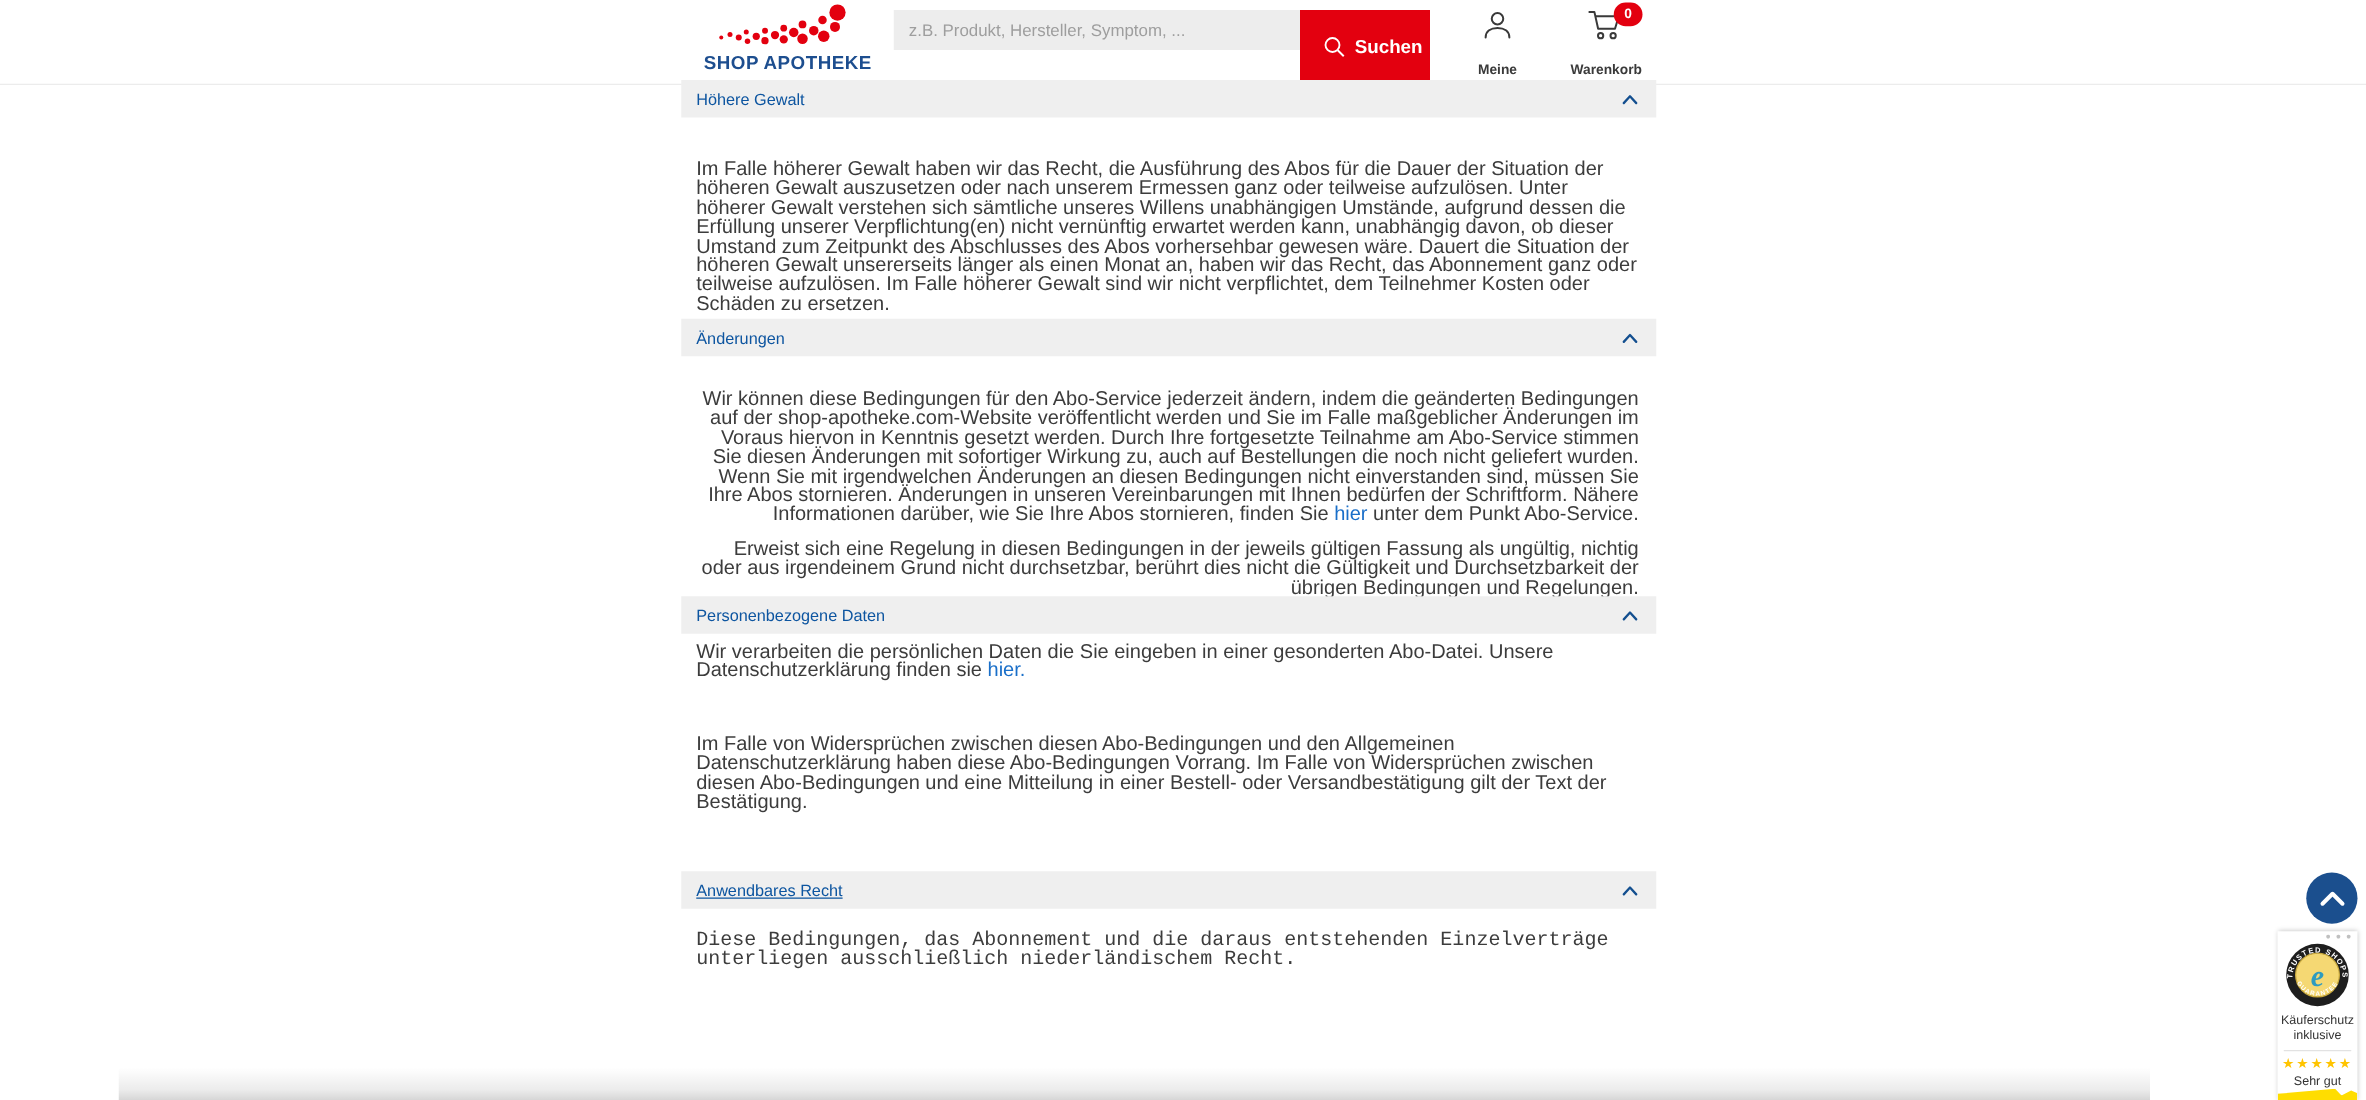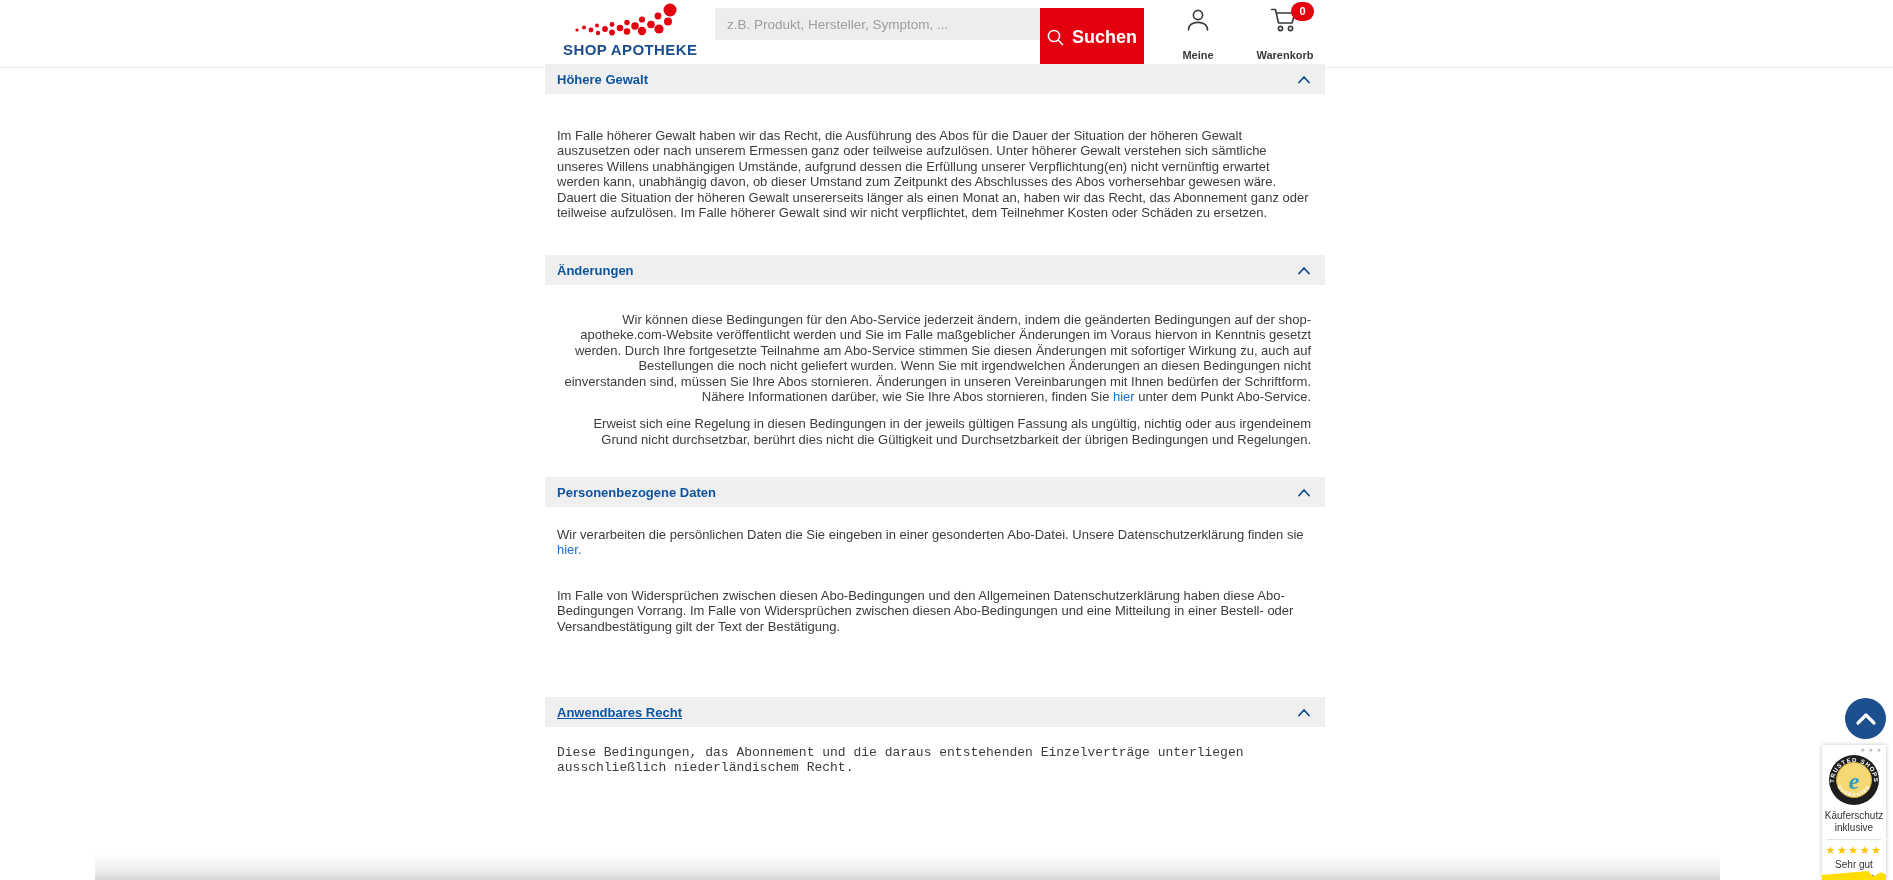--- a/index.html
+++ b/index.html
@@ -19,46 +19,46 @@
     position: absolute; left: 715px; top: 8px; width: 325px; height: 32px;
     background: #ededed; display: flex; align-items: center;
   }
   .search-box input {
     width: 100%; height: 100%; background: transparent; border: none; outline: none;
     font-family: "Liberation Sans", sans-serif; font-size: 13.5px; color: #333; padding: 0 12px;
   }
   .search-box input::placeholder { color: #9e9e9e; }
   .search-btn {
     position: absolute; left: 1040px; top: 8px; width: 104px; height: 59px;
-    background: #e3000f; border: none; color: #fff; font-weight: bold; font-size: 18px;
-    font-family: "Liberation Sans", sans-serif; display: flex; align-items: center; justify-content: flex-start;
+    background: #e3000f; border: none; color: #fff; font-weight: bold; font-size: 15px;
+    font-family: "Liberation Sans", sans-serif; display: flex; align-items: center; justify-content: flex-end;
     gap: 7px; cursor: pointer;
   }
   .hdr-action { position: absolute; top: 7px; text-align: center; cursor: pointer; color: #3a3a3a; }
   .hdr-action .lbl { font-size: 11px; font-weight: bold; line-height: 13px; margin-top: 12px; color: #3a3a3a; }
   .account-action { left: 1160px; width: 76px; }
   .cart-action { left: 1243px; width: 84px; }
   .cart-icon-wrap { position: relative; display: inline-block; }
   .cart-badge {
     position: absolute; top: -5px; right: -14px; min-width: 19px; height: 19px;
     background: #e3000f; border-radius: 10px; color: #fff; font-size: 11px; font-weight: bold;
     line-height: 19px; text-align: center; padding: 0 2px;
   }
 
   
   .accordion { position: absolute; left: 545px; top: 0; width: 780px; }
   .acc-section { position: absolute; left: 0; width: 780px; }
   .acc-head {
     height: 30px; background: #efefef; display: flex; align-items: center;
     justify-content: space-between; padding: 0 14px 0 12px; box-sizing: border-box; cursor: pointer;
   }
-  .acc-title { font-size: 13px; font-weight: bold; color: #0d55a0; }
+  .acc-title { font-size: 13px; font-weight: normal; color: #0d55a0; }
   .acc-title.underlined { text-decoration: underline; }
   .acc-body { padding: 0 14px 0 12px; }
-  .acc-body p { margin: 0 0 12px 0; font-size: 13px; line-height: 15.4px; color: #3c3c3c; }
+  .acc-body p { margin: 0 0 12px 0; font-size: 16px; line-height: 15.4px; color: #3c3c3c; }
   .acc-body a.inline-link { color: #1a6fc9; text-decoration: none; cursor: pointer; }
 
   
   .scroll-top {
     position: absolute; left: 1845px; top: 698px; width: 41px; height: 41px; border-radius: 50%;
     background: #1b4f8e; display: flex; align-items: center; justify-content: center; cursor: pointer;
     border: none;
   }
   .trust-widget {
     position: absolute; left: 1822px; top: 745px; width: 64px; height: 135px;
@@ -181,21 +181,21 @@
           <p><span>Erweist sich eine Regelung in diesen Bedingungen in der jeweils gültigen Fassung als ungültig, nichtig oder aus irgendeinem Grund nicht durchsetzbar, berührt dies nicht die Gültigkeit und Durchsetzbarkeit der übrigen Bedingungen und Regelungen.</span></p>
         </div>
       </section>
       <section class="acc-section" style="top: 477px;">
         <div class="acc-head">
           <span class="acc-title">Personenbezogene Daten</span>
           <svg width="14" height="9" viewBox="0 0 14 9">
             <polyline points="2,7.5 7,2 12,7.5" fill="none" stroke="#134f8f" stroke-width="1.8" stroke-linecap="round" stroke-linejoin="round"></polyline>
           </svg>
         </div>
-        <div class="acc-body" style="margin-top: 20px;">
+        <div class="acc-body" style="margin-top: 7px;">
           <p><span>Wir verarbeiten die persönlichen Daten die Sie eingeben in einer gesonderten Abo-Datei. Unsere Datenschutzerklärung finden sie </span><a class="inline-link">hier.</a></p>
         </div>
       </section>
       <section class="acc-section" style="top: 568px;">
         <div class="acc-body" style="margin-top: 20px;">
           <p><span>Im Falle von Widersprüchen zwischen diesen Abo-Bedingungen und den Allgemeinen Datenschutzerklärung haben diese Abo-Bedingungen Vorrang. Im Falle von Widersprüchen zwischen diesen Abo-Bedingungen und eine Mitteilung in einer Bestell- oder Versandbestätigung gilt der Text der Bestätigung.</span></p>
         </div>
       </section>
       <section class="acc-section" style="top: 697px;">
         <div class="acc-head">

